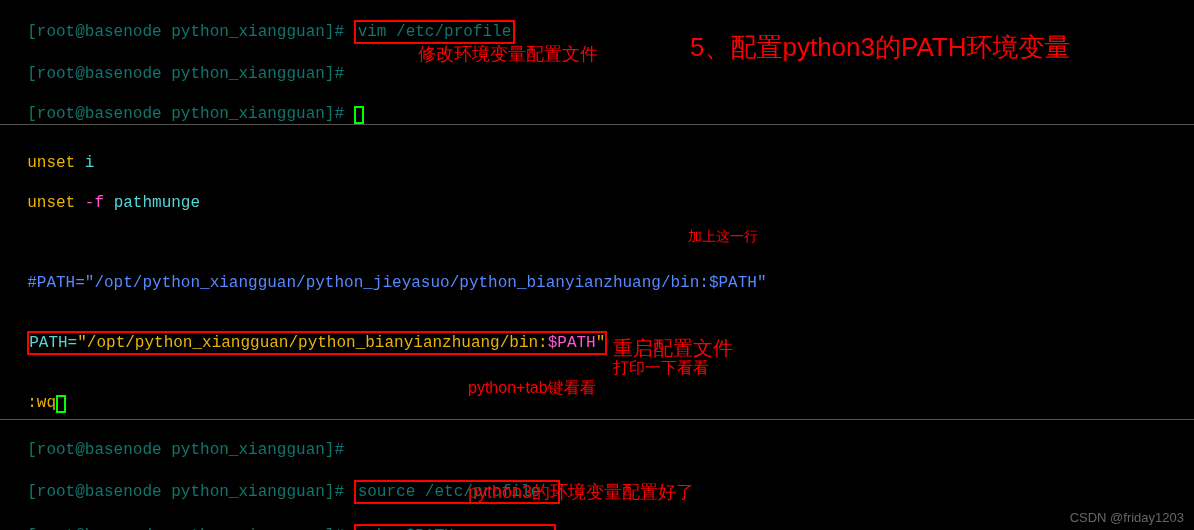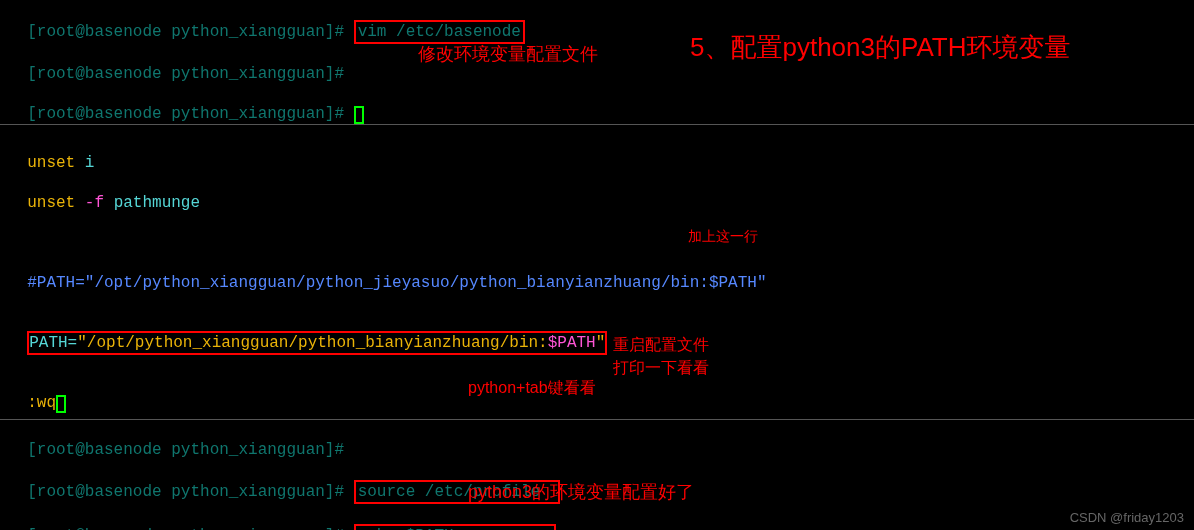--- a/index.html
+++ b/index.html
@@ -66,21 +66,21 @@
     }
     .box-wrap {
       border: 2px solid #ff0000;
       display: inline-block;
     }
   </style>
 </head>
 <body>
 
 <div class="line">
-  <span class="white">[root@basenode python_xiangguan]# </span><span class="red-box"><span class="white">vim /etc/basenode</span></span>
+  <span class="white">[root@basenode python_xiangguan]# </span><span class="red-box"><span class="white">vim /etc/profile</span></span>
 </div>
 <div class="line">
   <span class="white">[root@basenode python_xiangguan]# </span>
 </div>
 <div class="line">
   <span class="white">[root@basenode python_xiangguan]# </span><span class="cursor-green"></span>
 </div>
 
 <div class="red-annotation" style="top:42px; left:410px; font-size:18px;">修改环境变量配置文件</div>
 <div class="red-big" style="top:30px; left:690px;">5、配置python3的PATH环境变量</div>
@@ -116,20 +116,20 @@
 <div class="line">
   <span class="white">[root@basenode python_xiangguan]# </span>
 </div>
 <div class="line">
   <span class="white">[root@basenode python_xiangguan]# </span><span class="red-box" style="padding-right:18px;"><span class="white">source /etc/profile</span></span>
 </div>
 <div class="line">
   <span class="white">[root@basenode python_xiangguan]# </span><span class="red-box" style="padding-right:100px;"><span class="white">echo $PATH</span></span>
 </div>
 
-<div class="red-annotation" style="top:335px; left:605px; font-size:16px;">重启配置文件</div>
+<div class="red-annotation" style="top:335px; left:605px; font-size:20px;">重启配置文件</div>
 <div class="red-annotation" style="top:358px; left:605px; font-size:16px;">打印一下看看</div>
 
 <div class="red-annotation" style="top:378px; left:460px; font-size:16px;">python+tab键看看</div>
 
 <div class="red-annotation" style="top:480px; left:460px; font-size:18px;">python3的环境变量配置好了</div>
 
 <div class="watermark">CSDN @friday1203</div>
 
 </body></html>

